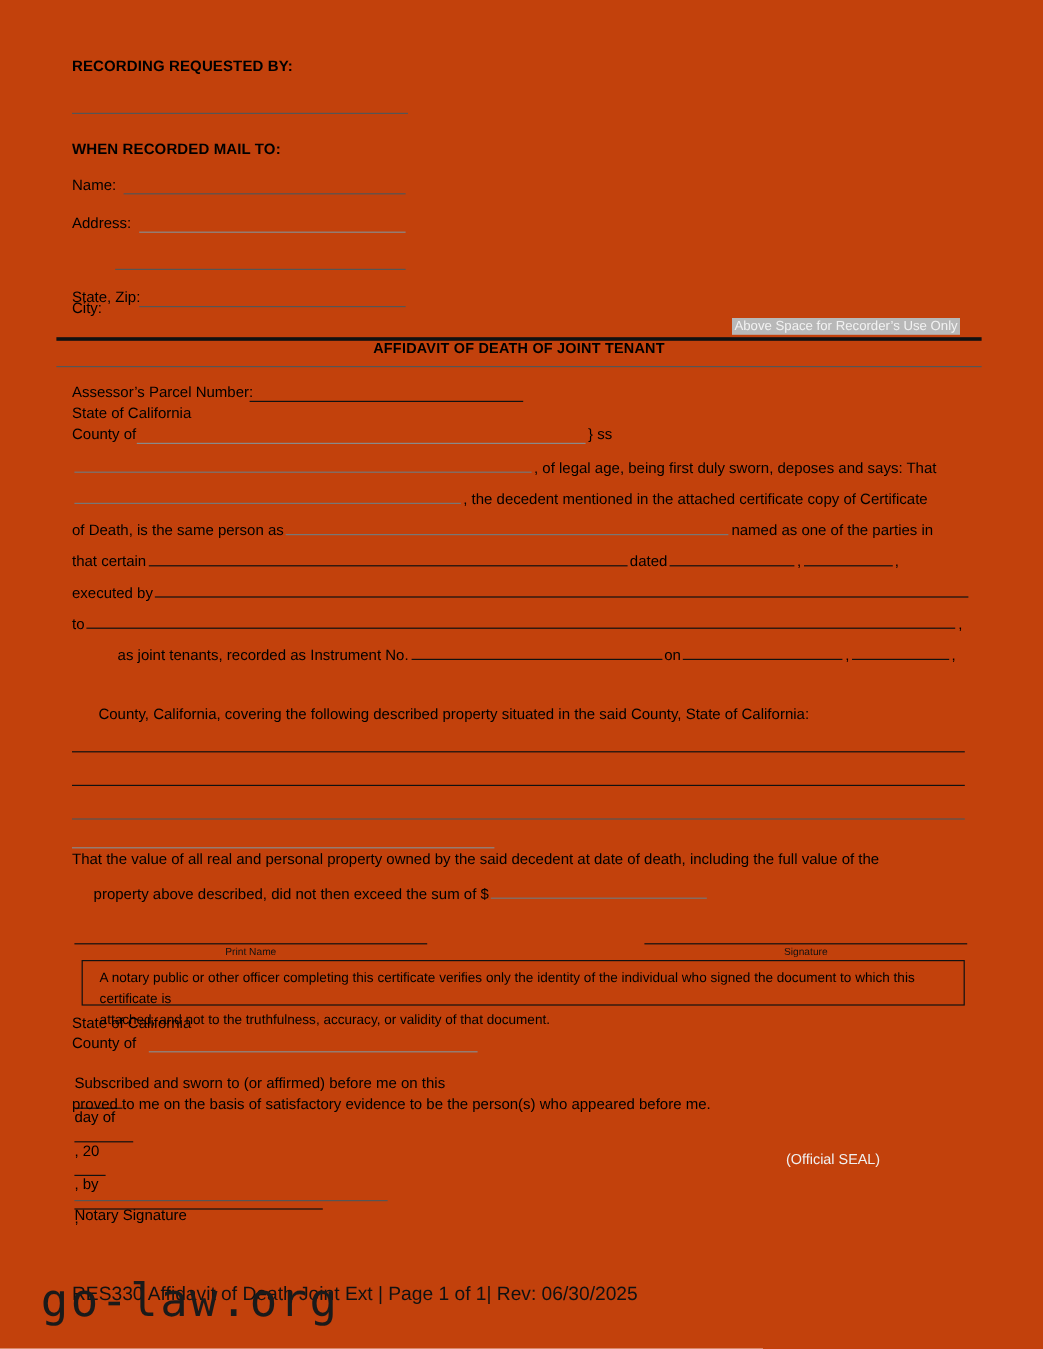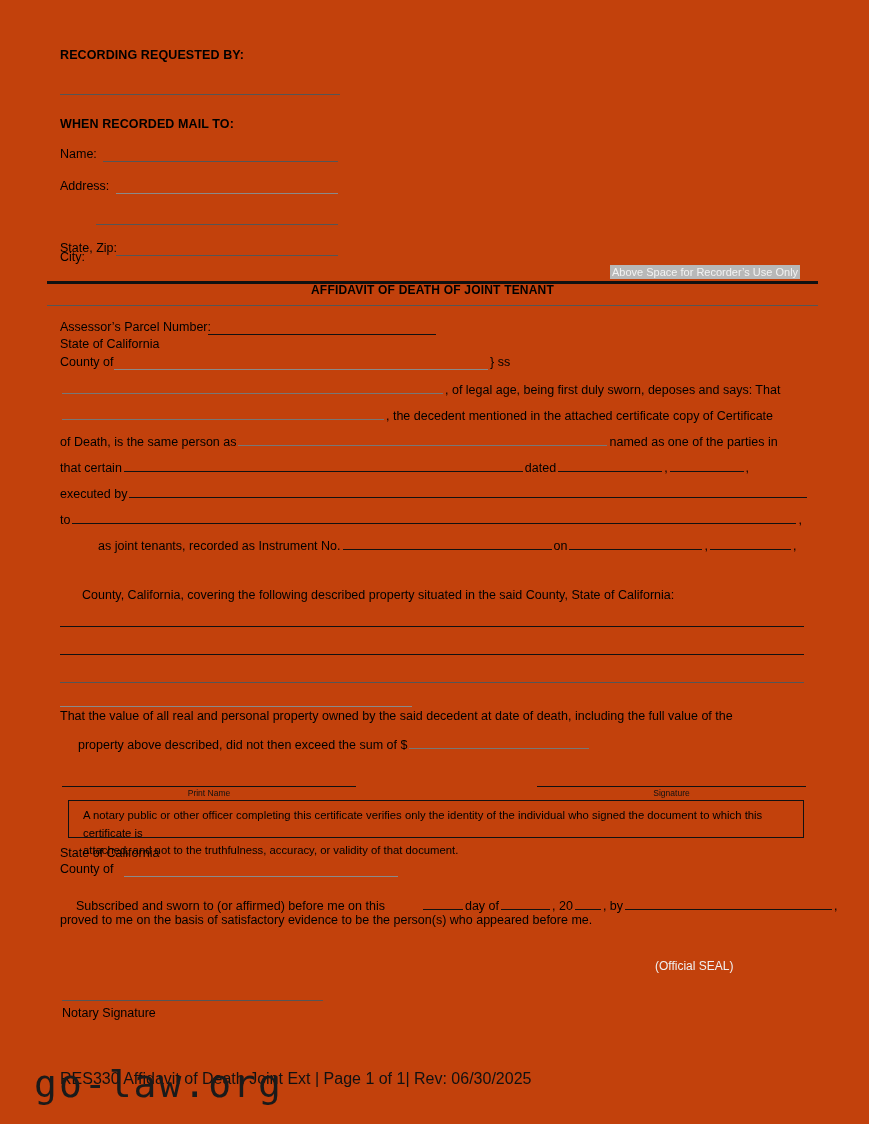--- a/index.html
+++ b/index.html
@@ -218,21 +218,21 @@
   <div class="notary-box" style="left:68px; top:800px; width:736px; height:38px;">
     <p>A notary public or other officer completing this certificate verifies only the identity of the individual who signed the document to which this certificate is</p>
     <p>attached, and not to the truthfulness, accuracy, or validity of that document.</p>
   </div>
 
   <div class="abs txt" style="left:60px; top:846px;">State of California</div>
 
   <div class="abs txt" style="left:60px; top:862px;">County of</div>
   <div class="abs rule-thin" style="left:124px; top:876px; width:274px;"></div>
 
-  <div class="row" style="left:76px; top:896px;">
+  <div class="row" style="left:60px; top:896px;flex-direction:column;">
     <span>Subscribed and sworn to (or affirmed) before me on this</span>
     <span style="display:inline-block; width:36px;"></span>
     <span class="fill" style="width:40px;"></span>
     <span>day of</span>
     <span class="fill" style="width:49px;"></span>
     <span>, 20</span>
     <span class="fill" style="width:26px;"></span>
     <span>, by</span>
     <span class="fill" style="width:207px;"></span>
     <span>,</span>

